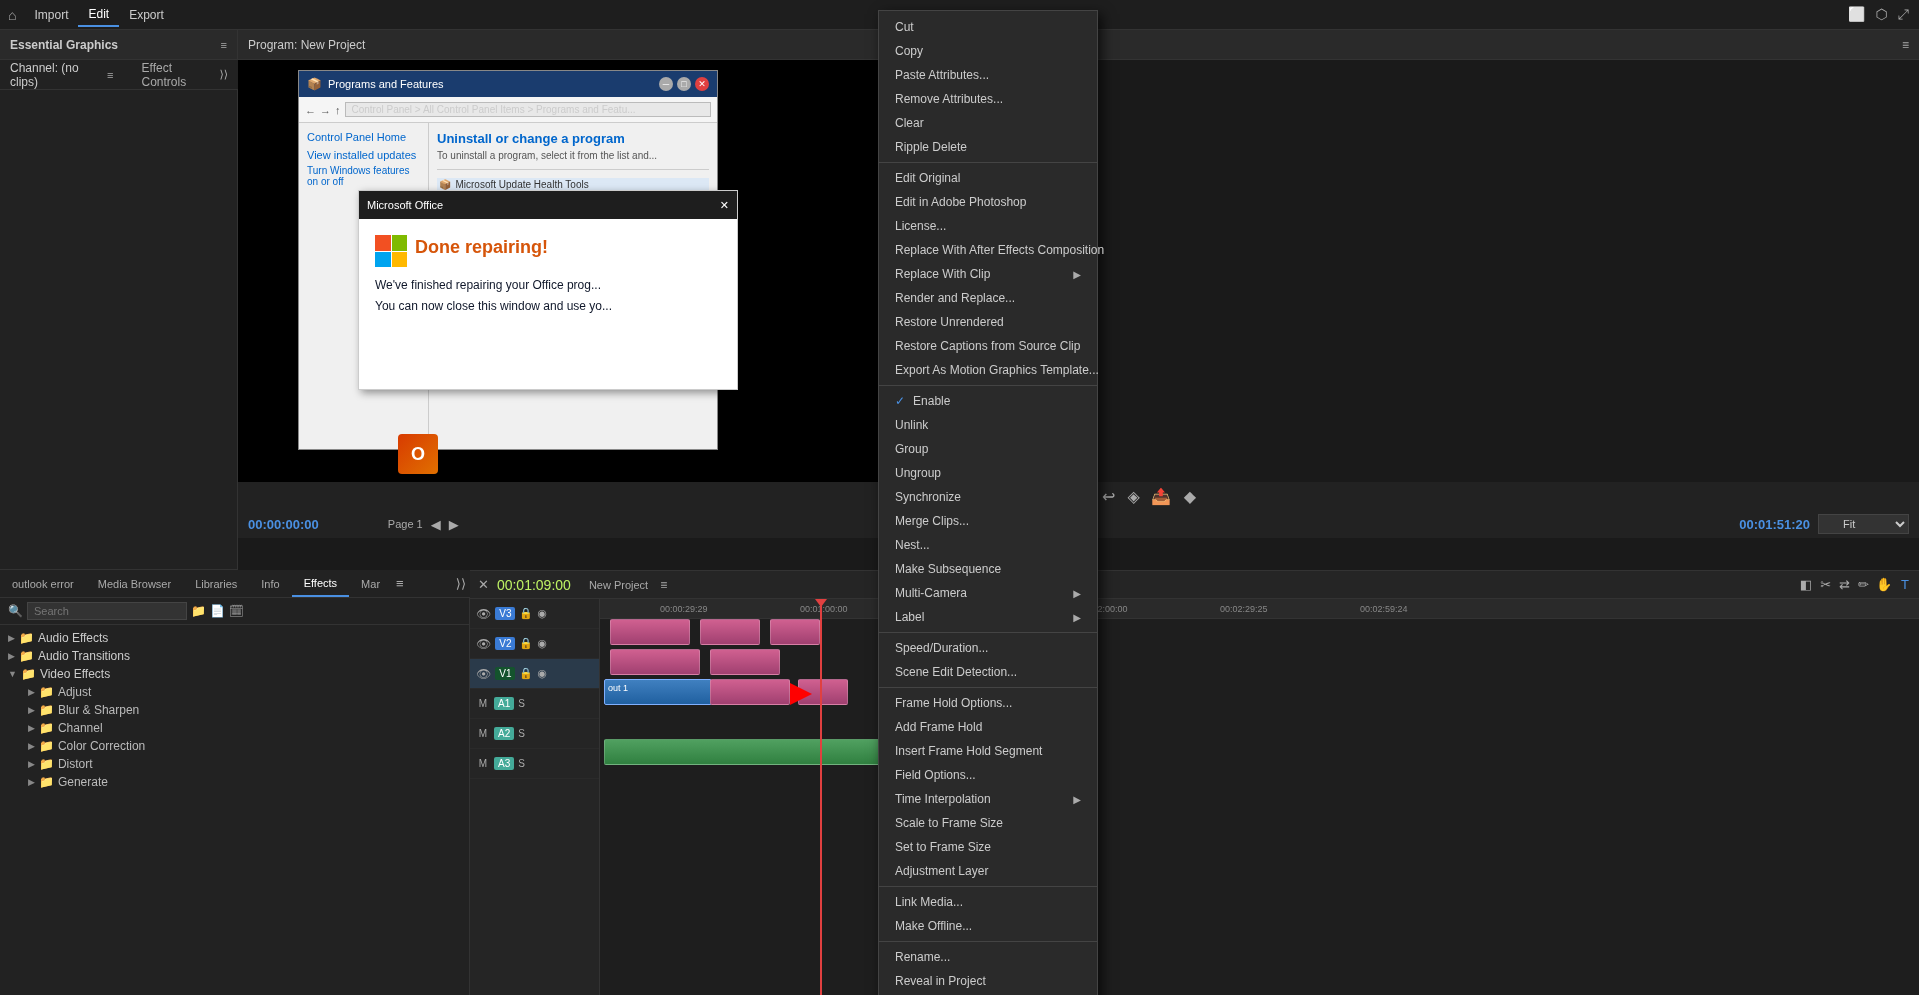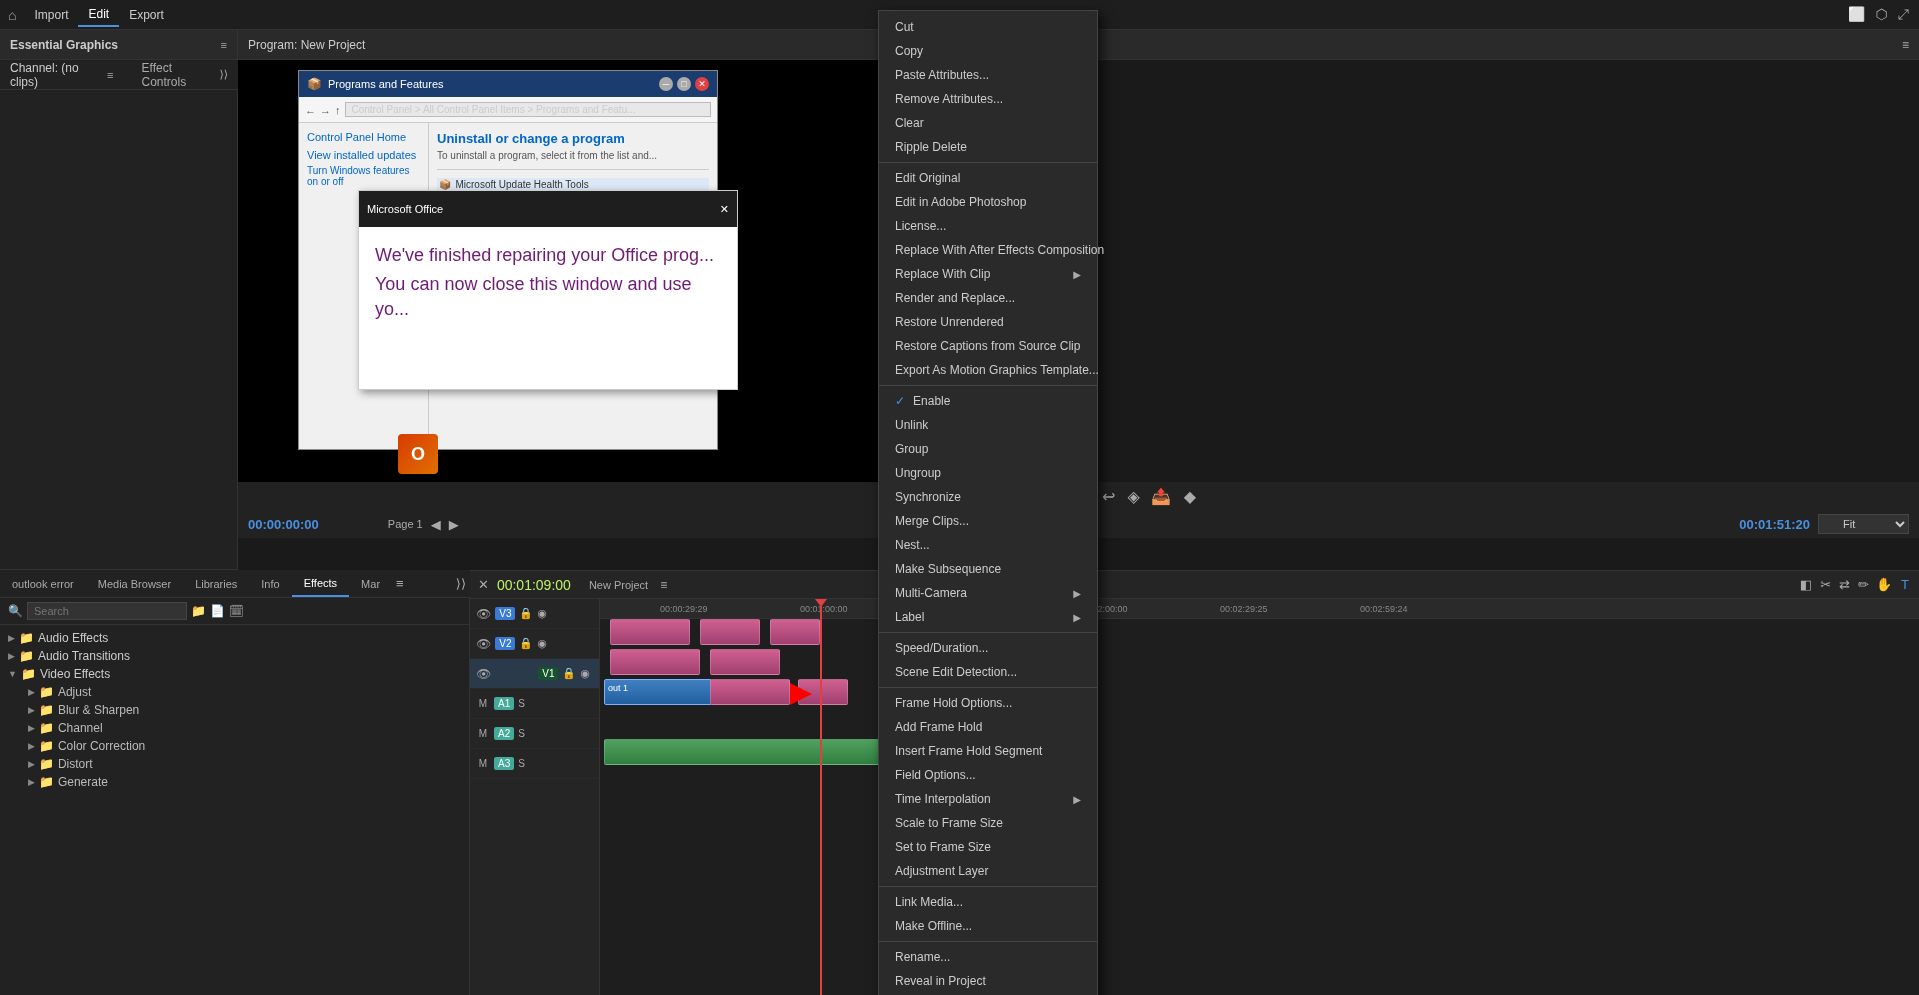--- a/index.html
+++ b/index.html
@@ -124,26 +124,26 @@
       justify-content: space-between; color: #fff; font-size: 11px;
     }
     .win-controls { display: flex; gap: 4px; }
     .win-ctrl { width: 14px; height: 14px; border-radius: 50%; background: #aaa; cursor: pointer; font-size: 9px; display: flex; align-items: center; justify-content: center; }
 
     .microsoft-dialog {
       position: absolute; top: 130px; left: 120px; width: 380px; height: 200px;
       background: #fff; border: 1px solid #ccc; box-shadow: 3px 3px 8px rgba(0,0,0,0.4);
     }
     .ms-dialog-header {
-      height: 36px; background: #1e1e1e; display: flex; align-items: center; padding: 0 8px;
+      height: 28px; background: #1e1e1e; display: flex; align-items: center; padding: 0 8px;
       justify-content: space-between; color: #fff; font-size: 11px;
     }
     .ms-dialog-body { padding: 16px; }
     .ms-done { color: #d6550a; font-size: 18px; font-weight: bold; margin-bottom: 8px; }
-    .ms-text { font-size: 18px; color: #701a75; line-height: 1.4; }
+    .ms-text { font-size: 12px; color: #0f172a; line-height: 1.4; }
 
     
     #timecode-bar {
       position: absolute; top: 510px; left: 238px; right: 0; height: 28px;
       background: #222; display: flex; align-items: center; padding: 0 10px; gap: 8px;
     }
     .tc-display { color: #4a90e2; font-size: 13px; font-weight: bold; }
     .fit-dropdown { background: #333; border: 1px solid #444; color: #ccc; font-size: 11px; padding: 2px 20px; }
     .tc-right { margin-left: auto; display: flex; align-items: center; gap: 8px; }
 
@@ -243,20 +243,32 @@
       </div>
     </div>
   </div>
 
   <div class="microsoft-dialog">
     <div class="ms-dialog-header">
       <span>Microsoft Office</span>
       <span style="cursor:pointer;">✕</span>
     </div>
     <div class="ms-dialog-body">
+      <div style="display:flex;align-items:center;gap:8px;margin-bottom:10px;">
+
+        <div style="display:grid;grid-template-columns:1fr 1fr;gap:1px;width:32px;height:32px;">
+          <div style="background:#f25022;"></div>
+          <div style="background:#7fba00;"></div>
+          <div style="background:#00a4ef;"></div>
+          <div style="background:#ffb900;"></div>
+        </div>
+        <div>
+          <div class="ms-done">Done repairing!</div>
+        </div>
+      </div>
       <div class="ms-text">We've finished repairing your Office prog...</div>
       <div class="ms-text" style="margin-top:4px;">You can now close this window and use yo...</div>
     </div>
   </div>
 
   <div style="position:absolute;bottom:16px;left:160px;display:flex;align-items:center;gap:8px;">
     <div style="width:40px;height:40px;background:linear-gradient(135deg,#d83b01,#e07000);display:flex;align-items:center;justify-content:center;border-radius:4px;">
       <span style="color:#fff;font-size:18px;font-weight:bold;">O</span>
     </div>
   </div>
@@ -393,21 +405,21 @@
 
       <div class="track-label">
         <span class="eye">👁</span>
         <span class="v-label">V2</span>
         <span class="lock">🔒</span>
         <span style="font-size:11px;color:#aaa;cursor:pointer;">◉</span>
       </div>
 
       <div class="track-label" style="background:#2a3a4a;">
         <span class="eye">👁</span>
-        <span class="v-label" style="background:#14532d;margin-left:43px;">V1</span>
+        <span class="v-label" style="background:#14532d;">V1</span>
         <span class="lock">🔒</span>
         <span style="font-size:11px;color:#aaa;cursor:pointer;">◉</span>
       </div>
 
       <div class="track-label">
         <span style="font-size:10px;width:14px;text-align:center;color:#aaa;cursor:pointer;">M</span>
         <span class="a-label">A1</span>
         <span style="font-size:10px;color:#aaa;cursor:pointer;">S</span>
       </div>
 

